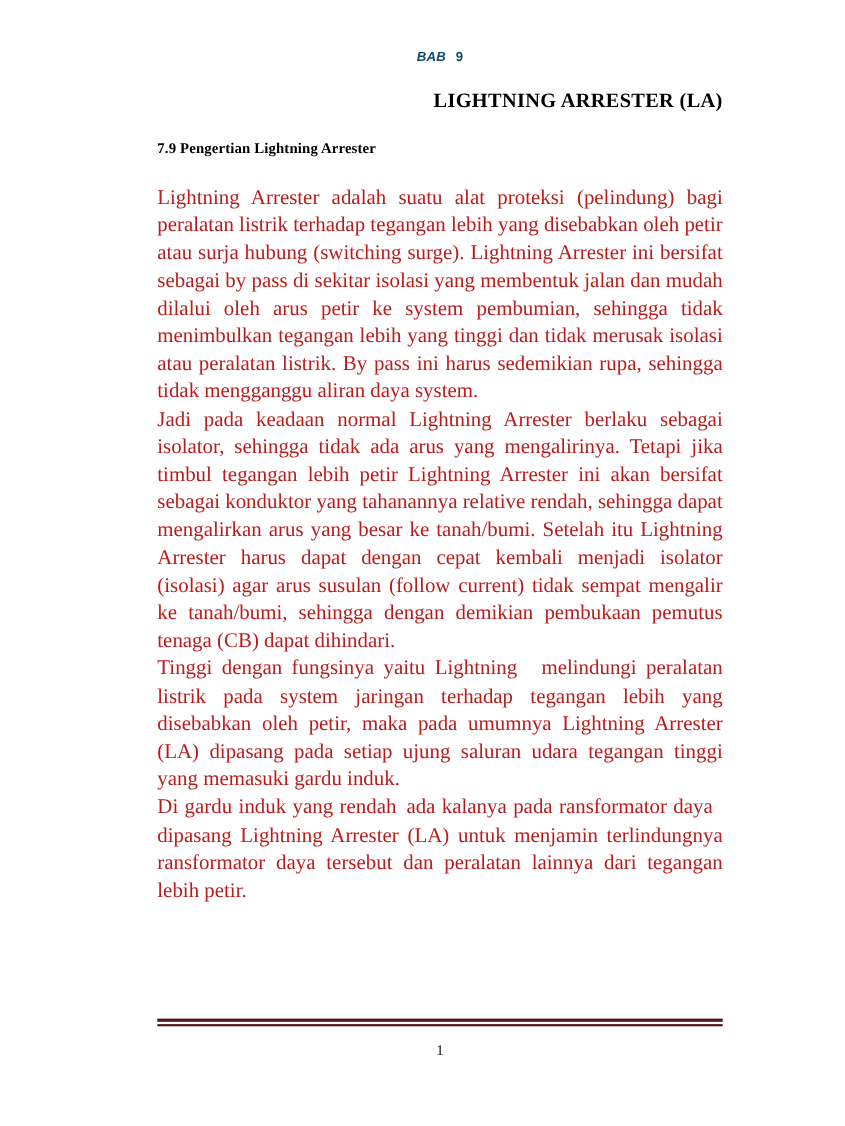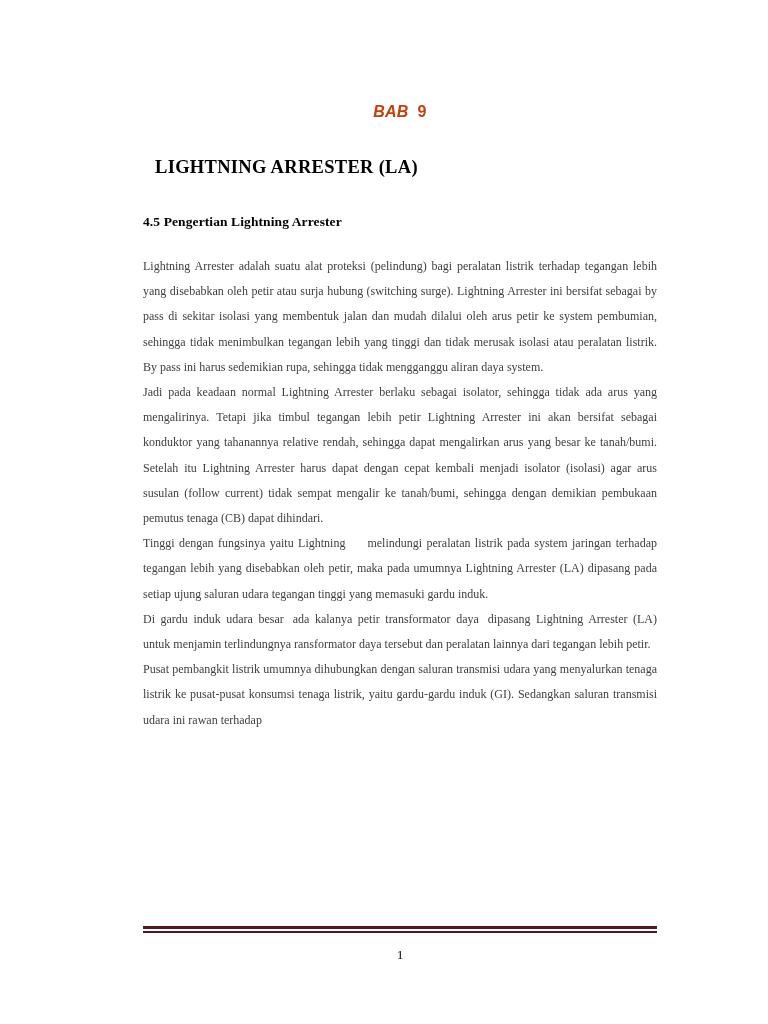--- a/index.html
+++ b/index.html
@@ -33,60 +33,60 @@
     top: 0;
     width: 514px;
   }
 
   
   .chapter-label {
     text-align: center;
     font-family: "Liberation Sans", "DejaVu Sans", sans-serif;
     font-style: italic;
     font-weight: bold;
-    font-size: 16px;
+    font-size: 12px;
     letter-spacing: 0.2px;
     margin: 0;
-    padding-top: 103px;
-    color: #c2410c;
+    padding-top: 44px;
+    color: #0c4a6e;
   }
   .chapter-label .num {
     font-style: normal;
   }
 
   .doc-title {
-    text-align: left;
+    text-align: right;
     font-family: "Liberation Serif", "DejaVu Serif", serif;
     font-weight: bold;
     font-size: 18.5px;
     letter-spacing: 0.3px;
-    margin: 12px;
+    margin: 0;
     padding-top: 24px;
     color: #000000;
   }
 
   .section-heading {
     font-family: "Liberation Serif", "DejaVu Serif", serif;
     font-weight: bold;
     font-size: 13.5px;
     margin: 0;
     padding-top: 24px;
     letter-spacing: 0.1px;
     color: #000000;
   }
 
   
   .body-text {
     font-family: "Liberation Serif", "DejaVu Serif", serif;
-    font-size: 12px;
+    font-size: 19px;
     line-height: 25.2px;
     text-align: justify;
     text-justify: inter-word;
     margin: 0;
-    color: #404040;
+    color: #b91c1c;
   }
   .body-text + .body-text {
   }
   #para-block {
     padding-top: 24px;
   }
   .wide-gap {
     display: inline-block;
     width: 22px;
   }
@@ -148,33 +148,32 @@
 <div class="page">
 
   <div class="content">
 
     <div class="chapter-label">
       <span>BAB</span><span class="small-gap"></span><span class="num">9</span>
     </div>
 
     <h1 class="doc-title">LIGHTNING ARRESTER (LA)</h1>
 
-    <h2 class="section-heading">4.5 Pengertian Lightning Arrester</h2>
+    <h2 class="section-heading">7.9 Pengertian Lightning Arrester</h2>
 
     <div id="para-block">
 
       <p class="body-text">Lightning Arrester adalah suatu alat proteksi (pelindung) bagi peralatan listrik terhadap tegangan lebih yang disebabkan oleh petir atau surja hubung (switching surge). Lightning Arrester ini bersifat sebagai by pass di sekitar isolasi yang membentuk jalan dan mudah dilalui oleh arus petir ke system pembumian, sehingga tidak menimbulkan tegangan lebih yang tinggi dan tidak merusak isolasi atau peralatan listrik. By pass ini harus sedemikian rupa, sehingga tidak mengganggu aliran daya system.</p>
 
       <p class="body-text">Jadi pada keadaan normal Lightning Arrester berlaku sebagai isolator, sehingga tidak ada arus yang mengalirinya. Tetapi jika timbul tegangan lebih petir Lightning Arrester ini akan bersifat sebagai konduktor yang tahanannya relative rendah, sehingga dapat mengalirkan arus yang besar ke tanah/bumi. Setelah itu Lightning Arrester harus dapat dengan cepat kembali menjadi isolator  (isolasi) agar arus susulan (follow  current) tidak sempat mengalir ke tanah/bumi, sehingga dengan demikian pembukaan pemutus tenaga (CB) dapat dihindari.</p>
 
       <p class="body-text"><span>Tinggi dengan fungsinya yaitu Lightning</span><span class="wide-gap"></span><span>melindungi peralatan listrik pada system jaringan terhadap tegangan lebih yang disebabkan oleh petir, maka pada umumnya Lightning Arrester (LA) dipasang pada setiap ujung saluran udara tegangan tinggi yang memasuki gardu induk.</span></p>
 
-      <p class="body-text"><span>Di gardu induk udara besar</span><span class="small-gap"></span><span>ada kalanya petir transformator daya</span><span class="small-gap"></span><span>dipasang Lightning Arrester (LA) untuk menjamin terlindungnya ransformator daya tersebut dan peralatan lainnya dari tegangan lebih petir.</span></p>
+      <p class="body-text"><span>Di gardu induk yang rendah</span><span class="small-gap"></span><span>ada kalanya pada ransformator daya</span><span class="small-gap"></span><span>dipasang Lightning Arrester (LA) untuk menjamin terlindungnya ransformator daya tersebut dan peralatan lainnya dari tegangan lebih petir.</span></p>
 
-      <p class="body-text">Pusat pembangkit listrik umumnya dihubungkan dengan saluran transmisi udara yang menyalurkan tenaga listrik ke pusat-pusat konsumsi tenaga listrik, yaitu gardu-gardu induk (GI). Sedangkan saluran transmisi udara ini rawan terhadap</p>
 
     </div>
 
   </div>
 
   <div class="footer">
     <div class="footer-rule">
       <div class="bar-thick" style="background: rgb(82, 24, 28);"></div>
       <div class="bar-gap"></div>
       <div class="bar-thin" style="background: rgb(82, 24, 28);"></div>

